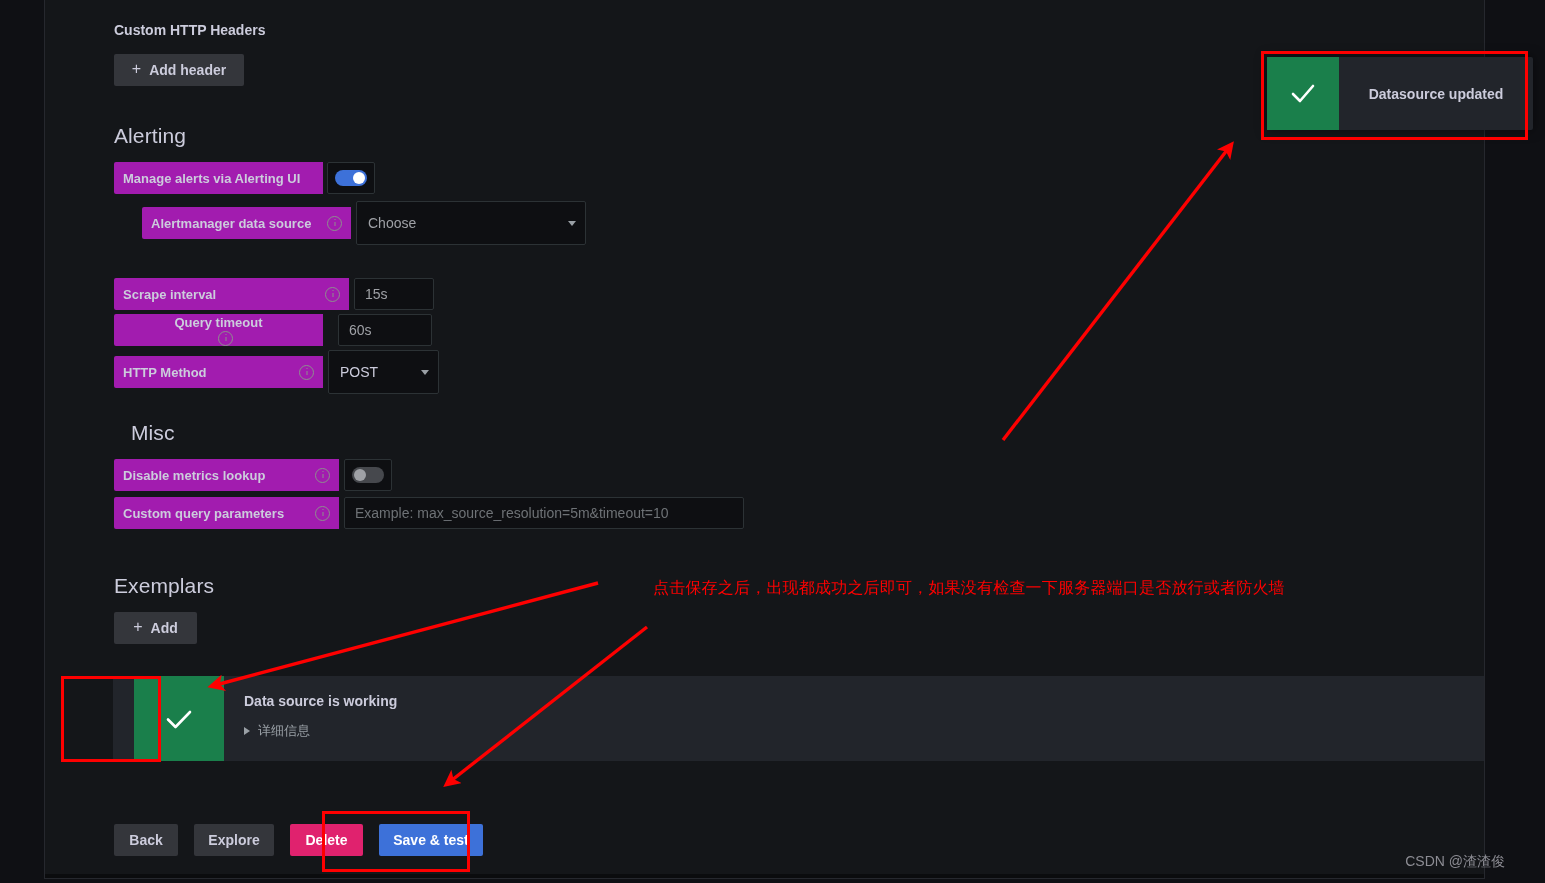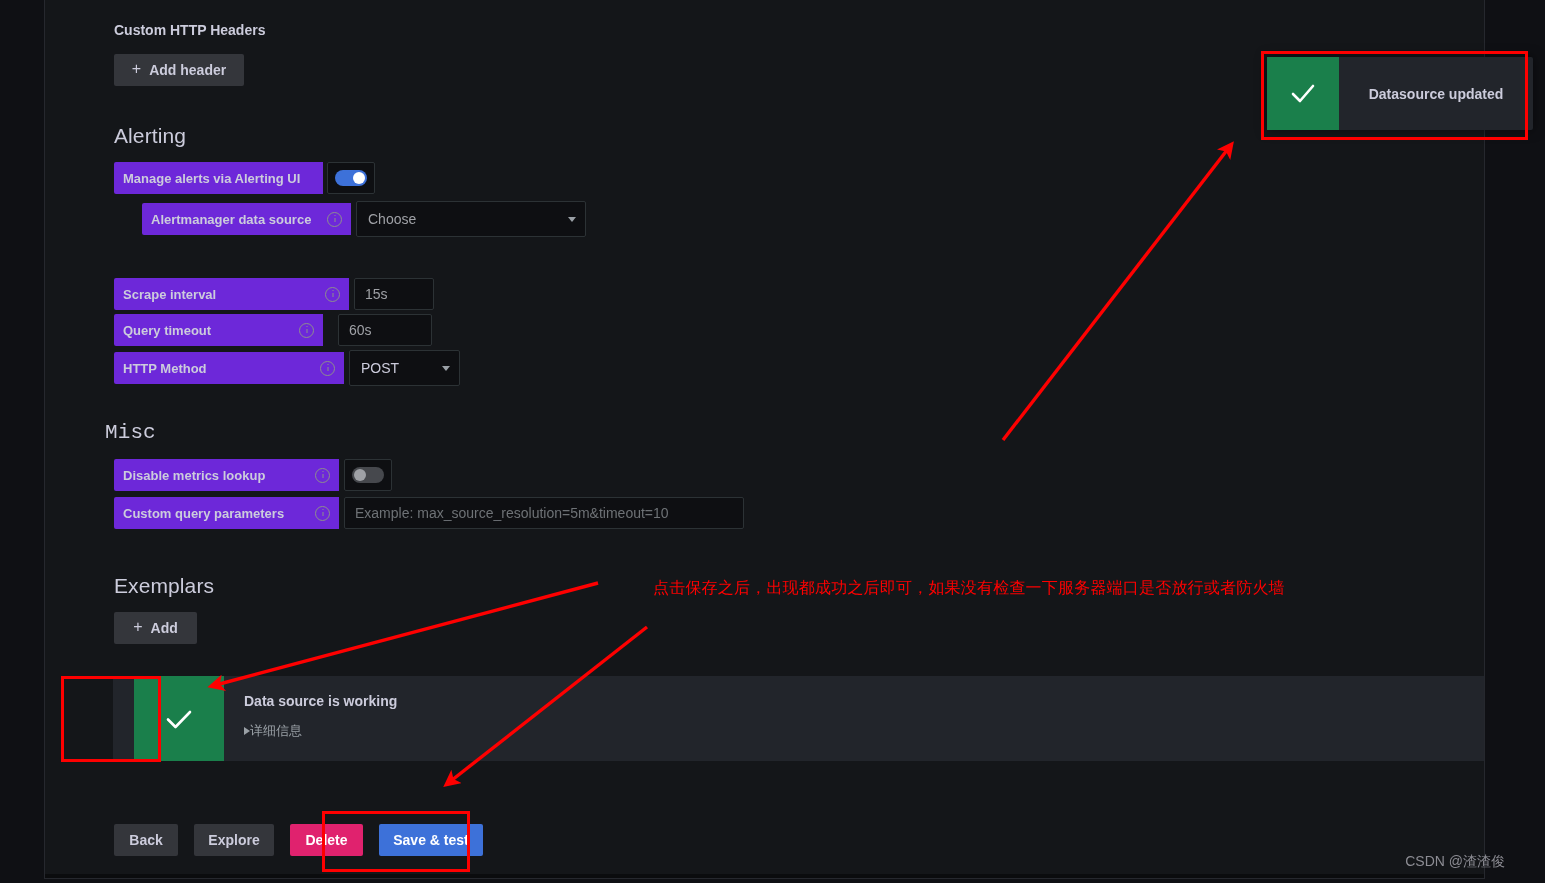--- a/index.html
+++ b/index.html
@@ -94,21 +94,21 @@
   .btn.danger  { background: #e0226e; color: #fff; }
   .btn.secondary { background: #34363b; color: #ccccdc; }
 
   
   .field-row { position: absolute; display: flex; align-items: center; }
   .field-label {
     display: flex;
     align-items: center;
     justify-content: space-between;
     height: 32px;
-    background: #6d28d9;
+    background: #a21caf;
     border-radius: 2px 0 0 2px;
     padding: 1px 9px 0 9px;
     box-sizing: border-box;
     font-size: 13px;
     font-weight: bold;
     color: #ccccdc;
   }
   .field-label .lbl { white-space: nowrap; }
   .info-icon {
     display: inline-block;
@@ -149,21 +149,21 @@
     color: #9fa1a6;
     font-family: inherit;
     font-size: 14px;
     padding: 0 10px;
     box-sizing: border-box;
     outline: none;
   }
   .text-input::placeholder { color: #6e7276; }
 
   .select-box {
-    height: 36px;
+    height: 44px;
     background: #0e0f12;
     border: 1px solid #2c3235;
     border-radius: 2px;
     display: flex;
     align-items: center;
     justify-content: space-between;
     padding: 0 9px 0 11px;
     box-sizing: border-box;
     font-size: 14px;
     color: #9fa1a6;
@@ -242,21 +242,21 @@
     font-weight: bold;
     color: #ccccdc;
     line-height: 17px;
   }
   #alert-banner .detail {
     margin-top: 12px;
     font-size: 13px;
     color: #9aa0a6;
     display: flex;
     align-items: center;
-    gap: 0;
+    gap: 8px;
     cursor: pointer;
   }
   .tri-right {
     width: 0; height: 0;
     border-top: 4px solid transparent;
     border-bottom: 4px solid transparent;
     border-left: 6px solid #9aa0a6;
     flex: 0 0 auto;
   }
   .check-svg { display: block; }
@@ -368,39 +368,39 @@
 
       <div class="field-row" style="left:69px; top:278px;">
         <div class="field-label" style="width:235px;">
           <span class="lbl">Scrape interval</span>
           <span class="info-icon"></span>
         </div>
         <input class="text-input" style="margin-left: 5px; width: 80px;" readonly="" value="15s">
       </div>
 
       <div class="field-row" style="left:69px; top:314px;">
-        <div class="field-label" style="width:209px;">
+        <div class="field-label" style="width:209px;flex-direction:column;">
           <span class="lbl">Query timeout</span>
           <span class="info-icon"></span>
         </div>
         <input class="text-input" style="margin-left: 15px; width: 94px;" readonly="" value="60s">
       </div>
 
       <div class="field-row" style="left:69px; top:350px;">
-        <div class="field-label" style="width:230px;align-items:center;">
+        <div class="field-label" style="width:209px;align-items:center;">
           <span class="lbl">HTTP Method</span>
           <span class="info-icon"></span>
         </div>
         <div class="select-box valued" style="margin-left:5px; width:111px;">
           <span>POST</span>
           <span class="chev"></span>
         </div>
       </div>
 
-      <div class="section-title" style="left:60px; top:421px;font-family:Liberation Mono, monospace;">Misc</div>
+      <div class="section-title" style="left:86px; top:421px;">Misc</div>
 
       <div class="field-row" style="left:69px; top:459px;">
         <div class="field-label" style="width:225px;">
           <span class="lbl">Disable metrics lookup</span>
           <span class="info-icon"></span>
         </div>
         <div class="toggle-wrap" style="margin-left:5px;">
           <div class="toggle">
             <div class="knob"></div>
           </div>

